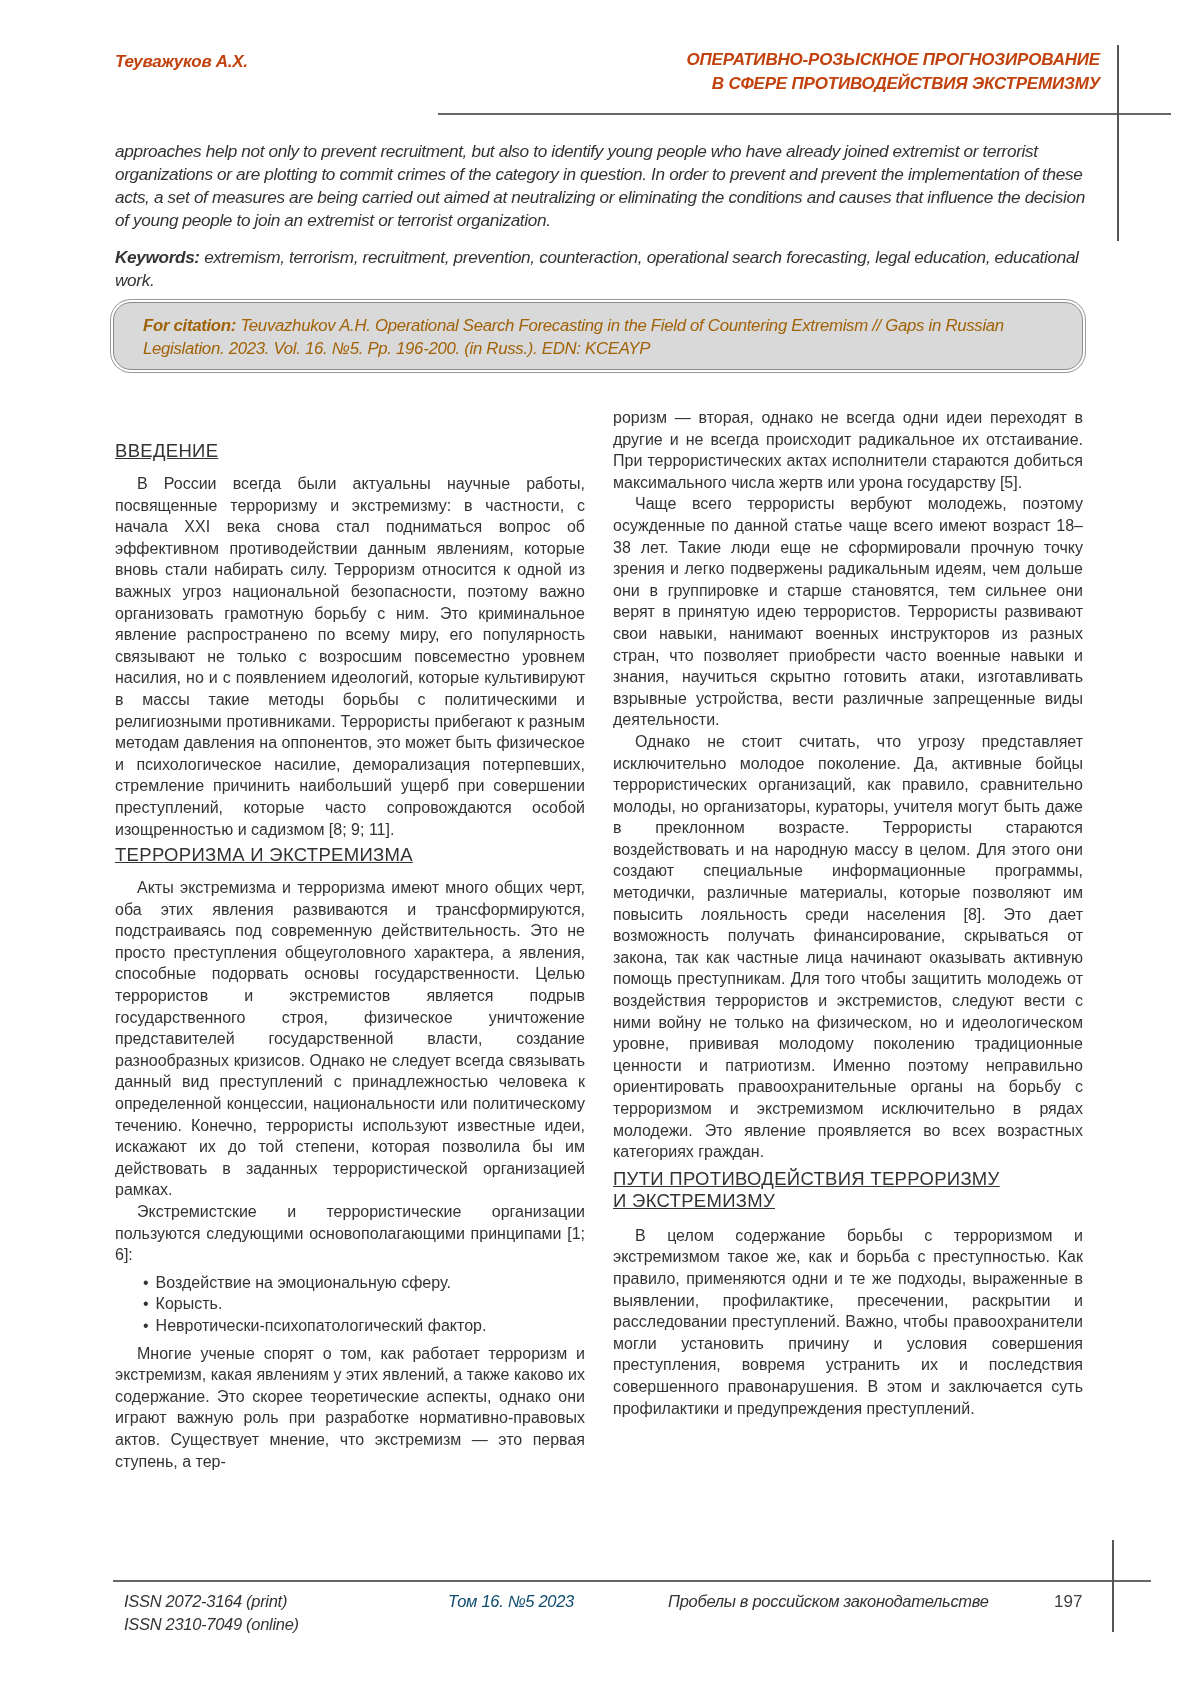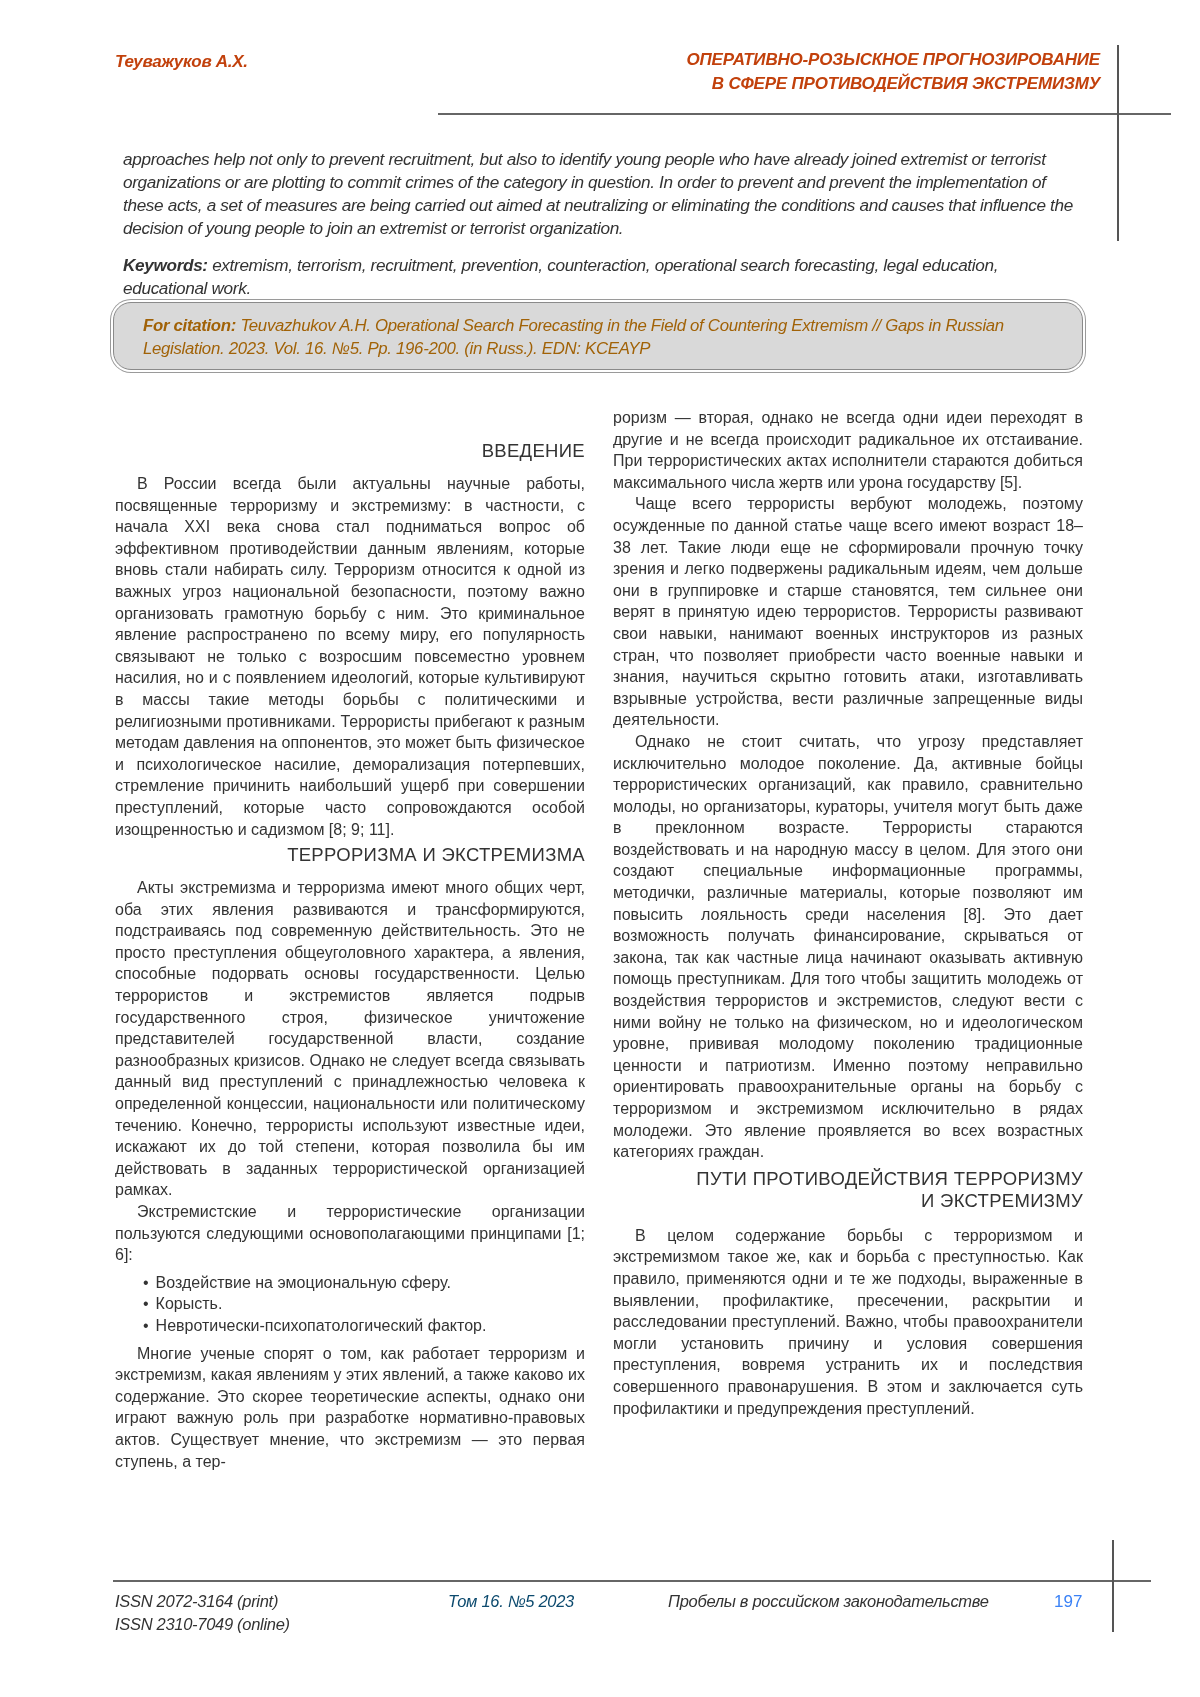--- a/index.html
+++ b/index.html
@@ -3,39 +3,39 @@
 <meta charset="utf-8">
 <style>
   html, body { margin: 0; padding: 0; background: #ffffff; }
   body { width: 1200px; height: 1697px; position: relative; overflow: hidden; color: #2b2b2b; }
   .abs { position: absolute; }
   .run-author { left: 115px; top: 52px; font: italic bold 17px "Liberation Sans", sans-serif; color: #c2410c; letter-spacing: -0.3px; }
   .run-title { right: 100px; top: 48px; text-align: right; font: italic bold 17px "Liberation Sans", sans-serif; color: #c2410c; line-height: 24px; letter-spacing: -0.2px; }
   .hline { background: #666; height: 2px; }
   .vline { background: #555; width: 2px; }
   .abstract { left: 115px; top: 140px; width: 970px; font: italic 17.2px "Liberation Sans", sans-serif; line-height: 23px; color: #333; text-align: left; letter-spacing: -0.35px; }
-  .abstract p { margin: 8px; }
+  .abstract p { margin: 0; }
   .keywords { margin-top: 14px !important; }
   .kw-label { font-weight: bold; }
   .cite-box { left: 113px; top: 302px; width: 970px; height: 68px; background: #d9d9d9; border-radius: 18px; border: 1px solid #8a8a8a; box-shadow: 0 0 0 2px #fff, 0 0 0 3px #9a9a9a; box-sizing: border-box; }
   .cite-text { left: 143px; top: 314px; width: 925px; font: italic 16.8px "Liberation Sans", sans-serif; line-height: 23px; color: #a16207; letter-spacing: -0.3px; }
   .cite-label { font-weight: bold; }
   .col { font: 16px "Liberation Sans", sans-serif; line-height: 21.6px; color: #333; text-align: justify; }
   .col p { margin: 0; text-indent: 22px; }
   .col p.noindent { text-indent: 0; }
-  .col h2 { font: 18.5px "Liberation Sans", sans-serif; font-weight: normal; margin: 0; line-height: 22px; color: #333; letter-spacing: 0.3px; text-align: right; }
+  .col h2 { font: 18.5px "Liberation Sans", sans-serif; font-weight: normal; margin: 0; line-height: 22px; color: #333; letter-spacing: 0.3px; text-align: left; text-decoration: underline; }
   .col ul { margin: 6px; padding: 0; list-style: none; }
   .col li { padding-left: 22px; }
   .col li::before { content: "\2022"; margin-right: 7px; }
   .left-col { left: 115px; top: 440px; width: 470px; }
   .right-col { left: 613px; top: 407px; width: 470px; }
-  .footer-left { left: 115px; top: 1590px; font: italic 16.5px "Liberation Sans", sans-serif; line-height: 23px; color: #333; letter-spacing: -0.3px; }
+  .footer-left { left: 124px; top: 1590px; font: italic 16.5px "Liberation Sans", sans-serif; line-height: 23px; color: #333; letter-spacing: -0.3px; }
   .footer-mid { left: 448px; top: 1590px; font: italic 16.5px "Liberation Sans", sans-serif; color: #0c4a6e; letter-spacing: -0.3px; line-height: 23px; }
   .footer-right { left: 668px; top: 1590px; font: italic 16.5px "Liberation Sans", sans-serif; color: #333; letter-spacing: -0.3px; line-height: 23px; }
-  .page-num { left: 1054px; top: 1590px; font: 17px "Liberation Sans", sans-serif; color: #3b82f6; line-height: 23px; text-align: right; }
+  .page-num { left: 1054px; top: 1590px; font: 17px "Liberation Sans", sans-serif; color: #404040; line-height: 23px; text-align: right; }
 </style>
 </head>
 <body>
 
 <div class="abs run-author">Теуважуков А.Х.</div>
 <div class="abs run-title">
   <div>ОПЕРАТИВНО-РОЗЫСКНОЕ ПРОГНОЗИРОВАНИЕ</div>
   <div>В СФЕРЕ ПРОТИВОДЕЙСТВИЯ ЭКСТРЕМИЗМУ</div>
 </div>
 <div class="abs hline" style="left:438px; top:113px; width:733px;"></div>

